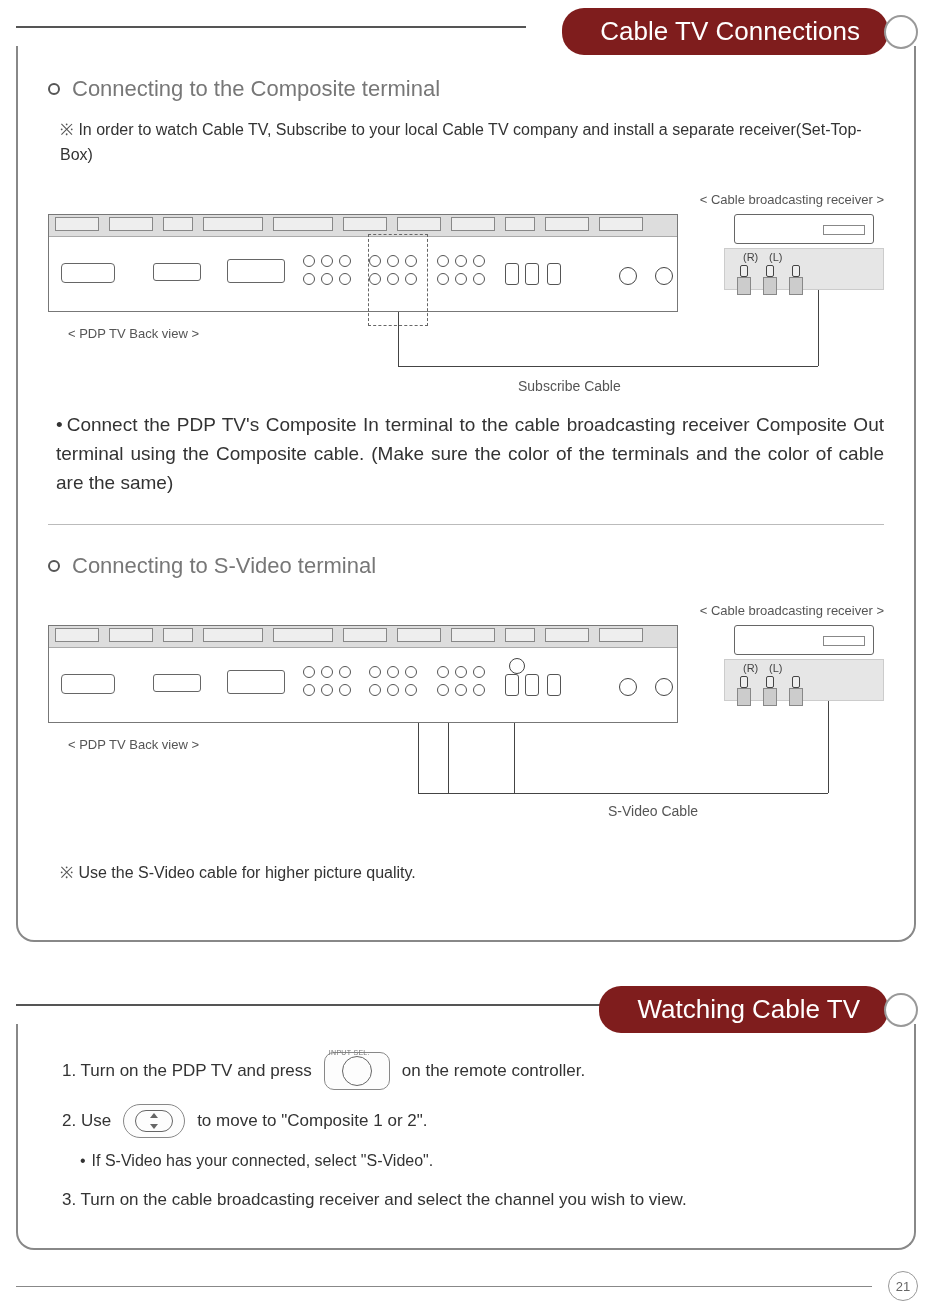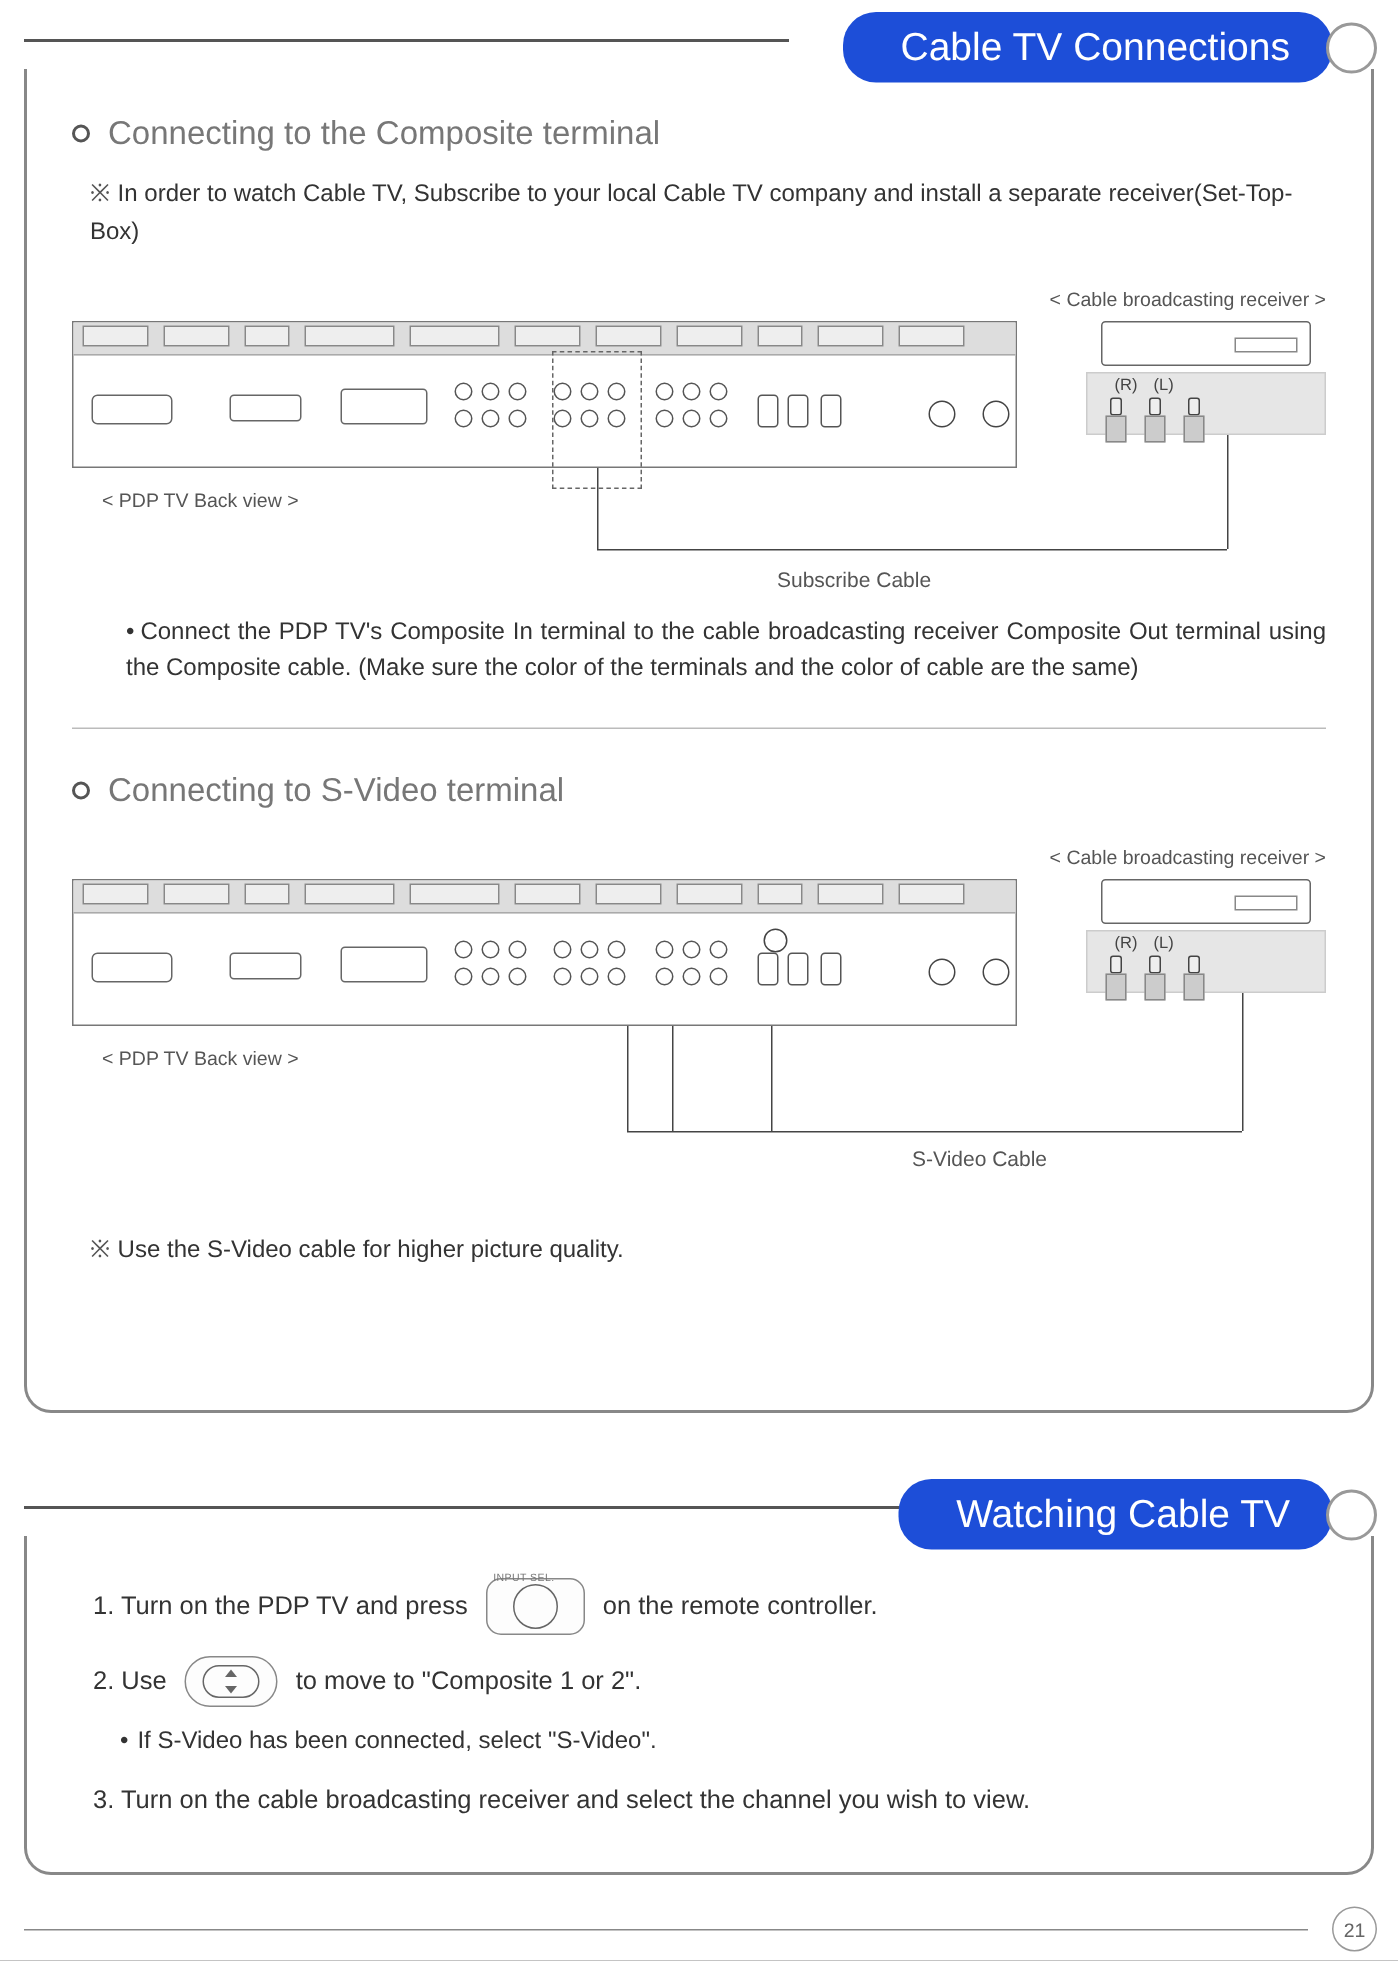--- a/index.html
+++ b/index.html
@@ -1,21 +1,21 @@
 <!DOCTYPE html>
 <html><head>
 <meta charset="utf-8">
 <style>
   *{box-sizing:border-box;margin:0;padding:0;}
   body{width:932px;height:1307px;background:#fff;font-family:Arial,Helvetica,sans-serif;color:#333;position:relative;}
   .page{position:relative;width:932px;height:1307px;padding:0;}
 
   
   .header-tab{position:absolute;right:14px;top:8px;display:flex;align-items:center;}
-  .tab-pill{background:#1d4ed8;color:#fff;font-size:26px;padding:8px 28px 8px 38px;border-radius:22px 0 0 22px;border-top-right-radius:22px;border-bottom-right-radius:22px;}
+  .tab-pill{background:#7f1d1d;color:#fff;font-size:26px;padding:8px 28px 8px 38px;border-radius:22px 0 0 22px;border-top-right-radius:22px;border-bottom-right-radius:22px;}
   .tab-circle{width:34px;height:34px;border:2px solid #999;border-radius:50%;background:#fff;margin-left:-4px;z-index:2;}
   .top-rule{position:absolute;left:16px;top:26px;width:510px;border-top:2px solid #555;}
 
   
   .panel{position:absolute;left:16px;right:16px;border:2px solid #888;border-top:none;border-radius:0 0 18px 18px;}
   .panel1{top:46px;height:896px;padding:30px 30px 20px 30px;}
   .panel-inner{position:relative;height:100%;}
 
   
   .sec-head{display:flex;align-items:center;margin-bottom:16px;}
@@ -63,21 +63,21 @@
 
   
   .cable-path{position:absolute;border-bottom:1.6px solid #444;height:0;}
   .cable-v{position:absolute;border-left:1.6px solid #444;width:0;}
   
   .dashbox{position:absolute;border:1.5px dashed #666;}
 
   .diag-caption{position:absolute;text-align:center;font-size:14px;color:#555;}
 
   
-  .body-note{font-size:16px;color:#333;line-height:1.55;text-align:justify;margin-left:36px;}
+  .body-note{font-size:19px;color:#333;line-height:1.55;text-align:justify;margin-left:8px;}
   .body-note .lead{margin-right:4px;}
 
   
   .divider{border:none;border-top:1.5px solid #bbb;margin:26px 0 28px 0;}
 
   
   .header-tab2{position:absolute;right:14px;top:986px;display:flex;align-items:center;}
   .top-rule2{position:absolute;left:16px;top:1004px;width:596px;border-top:2px solid #555;}
   .panel2{top:1024px;height:226px;padding:28px 30px 4px 44px;}
 
@@ -306,21 +306,21 @@
         </span>
         <span>on the remote controller.</span>
       </p>
       <p>
         <span>2. Use</span>
         <span class="btn-icon nav">
             <span class="oval"></span>
           </span>
         <span>to move to "Composite 1 or 2".</span>
       </p>
-      <div class="sub-step"><span class="lead">•</span><span>If S-Video has been connected, select "S-Video".</span></div>
+      <div class="sub-step"><span class="lead">•</span><span>If S-Video has your connected, select "S-Video".</span></div>
       <p>
           <span>3. Turn on the cable broadcasting receiver and select the channel you wish to view.</span>
         </p>
     </div>
   </div>
 
   <div class="foot-rule"></div>
   <div class="pg-num">21</div>
 
 </div>

